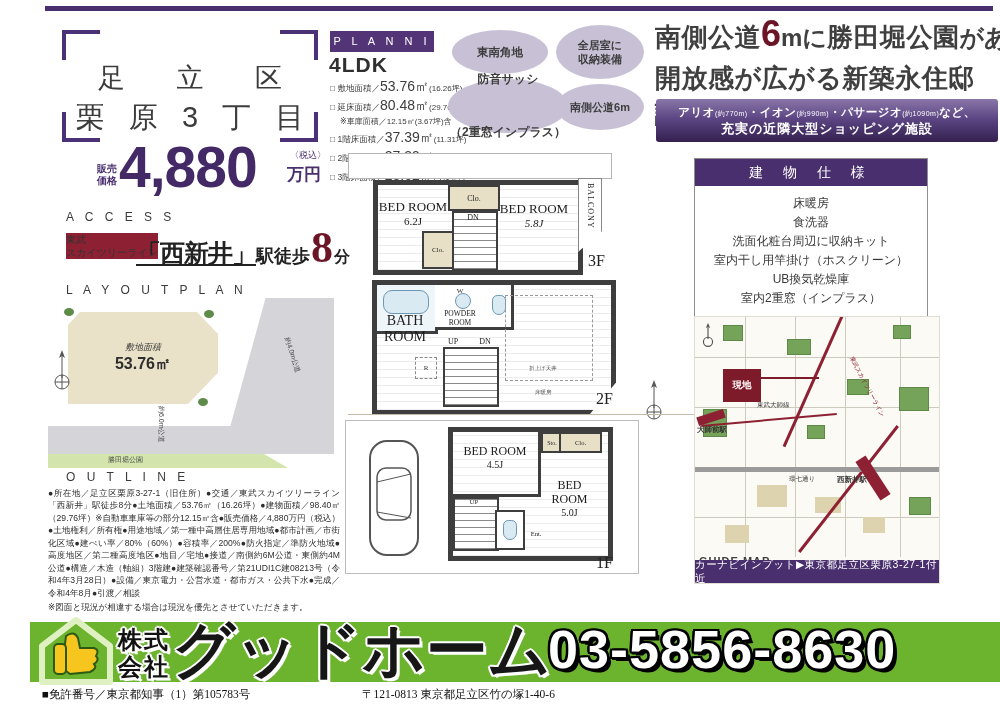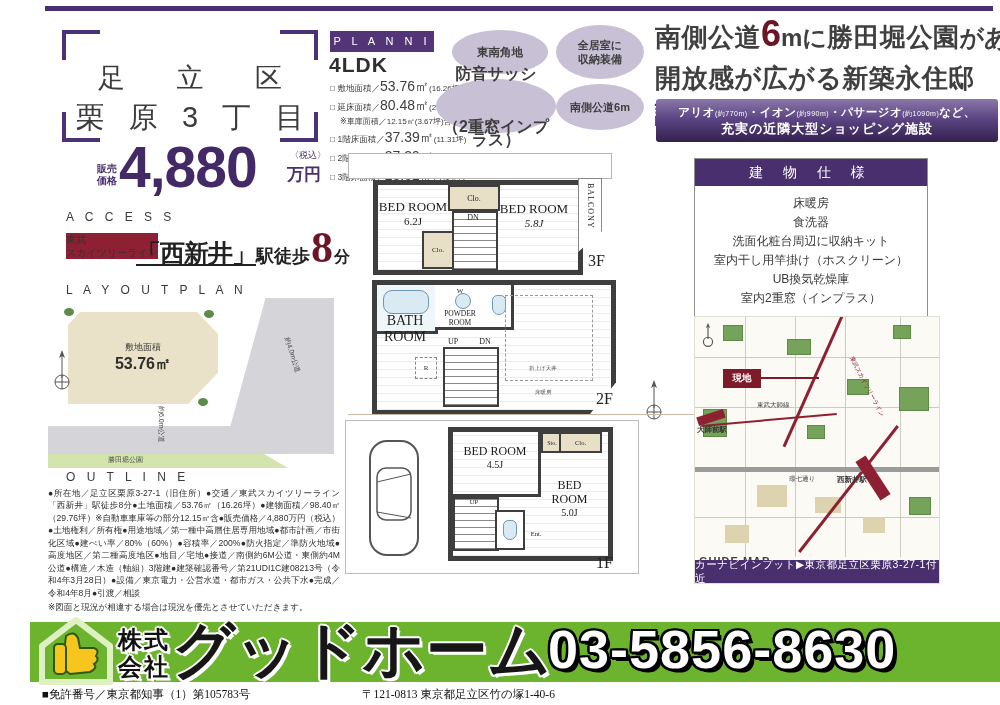--- a/index.html
+++ b/index.html
@@ -35,21 +35,21 @@
   
   .layout-label{left:66px;top:283px;}
   .siteplan{left:48px;top:298px;width:286px;height:170px;background:#fff;}
   .sp-road-v{left:168px;top:0;width:118px;height:146px;background:#d5d5d9;clip-path:polygon(42% 0,100% 0,100% 100%,8% 100%);}
   .sp-road-h{left:0;top:128px;width:286px;height:28px;background:#d5d5d9;}
   .sp-park{left:0;top:156px;width:240px;height:14px;background:#d3e5ad;clip-path:polygon(0 0,90% 0,100% 100%,0 100%);}
   .sp-park-label{left:60px;top:157px;font-size:7px;color:#444;}
   .sp-plot{left:20px;top:14px;width:150px;height:92px;background:#e9e1c8;
            clip-path:polygon(0 14%,8% 0,86% 0,100% 24%,100% 66%,80% 100%,0 100%);
            display:flex;flex-direction:column;align-items:center;justify-content:center;}
-  .sp-area-label{font-size:9px;color:#3a3a3a;}
+  .sp-area-label{font-size:9px;color:#3a3a3a;font-style:italic;}
   .sp-area-value{font-size:16px;color:#2e2e2e;font-weight:bold;}
   .bush{position:absolute;width:10px;height:8px;border-radius:50%;background:#5e8a4a;}
   .sp-rl-e{left:226px;top:52px;font-size:7px;color:#444;transform:rotate(72deg);}
   .sp-rl-s{left:118px;top:108px;font-size:7px;color:#444;transform:rotate(90deg);transform-origin:left top;}
   
   .outline-label{left:66px;top:470px;}
   .outline-text{left:48px;top:487px;width:292px;font-size:8.6px;line-height:1.45;color:#2e2e2e;text-align:justify;}
   .outline-note{margin-top:2px;}
   
   .planning-tag{left:330px;top:31px;width:104px;height:21px;background:#533577;color:#fff;
@@ -59,21 +59,21 @@
   .prow{display:flex;align-items:baseline;margin-bottom:1px;}
   .prow-label{font-size:8.5px;color:#3d3d3d;white-space:nowrap;}
   .prow-value{font-size:14px;color:#3d3d3d;white-space:nowrap;}
   .prow-tsubo{font-size:8px;color:#3d3d3d;white-space:nowrap;}
   .prow-note{font-size:8px;color:#3d3d3d;padding-left:10px;margin-bottom:2px;}
   
   .badge{background:#c8c1d6;border-radius:50%;color:#3d3d3d;font-weight:bold;
          display:flex;flex-direction:column;align-items:center;justify-content:center;text-align:center;}
   .badge1{left:452px;top:30px;width:96px;height:44px;font-size:11.5px;}
   .badge2{left:556px;top:25px;width:88px;height:54px;font-size:11px;line-height:14px;}
-  .badge3{left:436px;top:79px;width:120px;height:54px;font-size:16px;line-height:13px;gap:40px;}
+  .badge3{left:448px;top:79px;width:120px;height:54px;font-size:12px;line-height:13px;gap:40px;}
   .badge4{left:556px;top:84px;width:88px;height:46px;font-size:11px;}
   
   .plan{border:5px solid #3e3e3e;background:#fff;
         background-image:repeating-linear-gradient(0deg,rgba(110,110,110,0.13) 0 1px,transparent 1px 8px);}
   .wall{position:absolute;background:#3e3e3e;}
   .closet{position:absolute;background:#e7dfc6;border:2px solid #3e3e3e;display:flex;align-items:center;justify-content:center;
           font-family:"Liberation Serif","DejaVu Serif",serif;color:#222;}
   .stairs{position:absolute;background:#fff;border:2px solid #3e3e3e;
           background-image:repeating-linear-gradient(0deg,#8a8a8a 0 1px,transparent 1px 7px);}
   .roomlabel{position:absolute;text-align:center;font-family:"Liberation Serif","DejaVu Serif",serif;color:#1d1d1d;}
@@ -116,21 +116,21 @@
   .specs{left:694px;top:158px;width:232px;background:#fff;border:1px solid #8f8f8f;}
   .specs-head{height:27px;background:#4a2f6e;color:#fff;text-align:center;line-height:27px;font-size:14px;letter-spacing:8px;}
   .specs-items{padding:8px 0 9px 0;text-align:center;font-size:12px;line-height:19px;color:#3a3a3a;}
   
   .map{left:694px;top:316px;width:244px;height:266px;background:#fbfaf4;overflow:hidden;border:1px solid #e0ddd2;}
   .street{position:absolute;background:#cdcabf;}
   .park{position:absolute;background:#76a35a;border:1px solid #5e8a48;}
   .bblock{position:absolute;background:#ddd3ae;}
   .rail{position:absolute;background:#8d2133;}
   .map-label{position:absolute;color:#333;}
-  .genchi{left:28px;top:52px;width:38px;height:19px;background:#7e1b2b;color:#fff;font-size:9.5px;font-weight:bold;
+  .genchi{left:28px;top:52px;width:38px;height:33px;background:#7e1b2b;color:#fff;font-size:9.5px;font-weight:bold;
           display:flex;align-items:center;justify-content:center;}
   .genchi-line{left:66px;top:60px;width:58px;height:2px;background:#7e1b2b;}
   .station{position:absolute;background:#8d2133;}
   .guide-map{left:4px;top:238px;font-size:11px;font-weight:bold;color:#3f3f3f;letter-spacing:1px;}
   .navi{left:0;bottom:0;width:100%;height:23px;background:#4a2f6e;color:#fff;font-size:10.5px;
         display:flex;align-items:center;justify-content:center;letter-spacing:0.5px;}
   
   .footer-green{left:30px;top:622px;width:970px;height:60px;background:#6cb32e;}
   .logo{left:36px;top:616px;}
   .co-stack{left:118px;top:626px;font-size:24px;line-height:27px;font-weight:bold;color:#111;letter-spacing:2px;}

